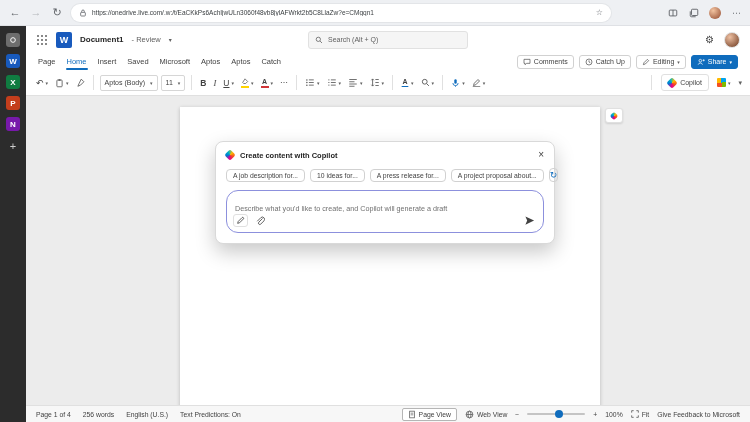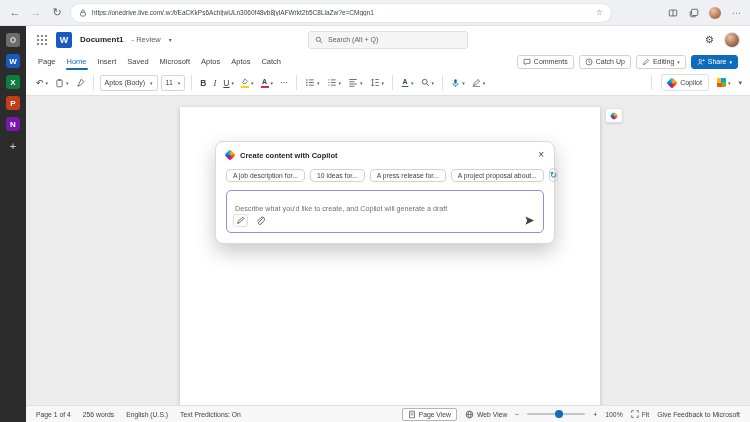--- a/index.html
+++ b/index.html
@@ -77,21 +77,21 @@
   .copilot-anchor .copilot-logo { width:6px; height:6px; }
 
   
   .copilot-dialog { position:absolute; left:189px; top:45px; width:340px; background:#fff; border:1px solid #d9d9d9; border-radius:8px; box-shadow:0 8px 20px rgba(0,0,0,.22); padding:8px 10px 10px; }
   .dlg-header { display:flex; align-items:center; gap:6px; }
   .dlg-title { font-size:7.5px; font-weight:bold; color:#242424;text-align:center; }
   .dlg-close { margin-left:auto; font-size:10px; color:#424242; line-height:1; }
   .chips { display:flex; align-items:center; gap:5px; margin-top:8px; }
   .chip { border:1px solid #d1d1d1; border-radius:4px; background:#fff; padding:2px 6px; font-size:6.8px; color:#424242; white-space:nowrap; }
   .refresh-btn { border:1px solid #d1d1d1; border-radius:4px; width:15px; height:14px; display:flex; align-items:center; justify-content:center; color:#0f6cbd; font-size:9px; }
-  .dlg-input { margin-top:8px; border:1px solid #8c90dd; border-radius:5px; height:43px; position:relative; padding:6px 8px; }
+  .dlg-input { margin-top:8px; border:1px solid #8c90dd; border-radius:12px; height:43px; position:relative; padding:6px 8px; }
   .placeholder { font-size:7.2px; color:#707070; }
   .input-icons { position:absolute; left:6px; bottom:5px; display:flex; align-items:center; gap:7px; }
   .tool-box { width:15px; height:13px; border:1px solid #e0e0e0; border-radius:3px; display:flex; align-items:center; justify-content:center; }
   .send-btn { position:absolute; right:8px; bottom:6px; }
 
   
   .status { position:absolute; left:0; right:0; bottom:0; height:17px; background:#f7f7f7; border-top:1px solid #e0e0e0; display:flex; align-items:center; padding:0 10px; gap:12px; font-size:6.8px; color:#424242; }
   .status-right { margin-left:auto; display:flex; align-items:center; gap:8px; }
   .seg { display:flex; align-items:center; gap:3px; }
   .seg-selected { border:1px solid #b5b5b5; background:#fff; border-radius:2px; padding:1px 5px; }

